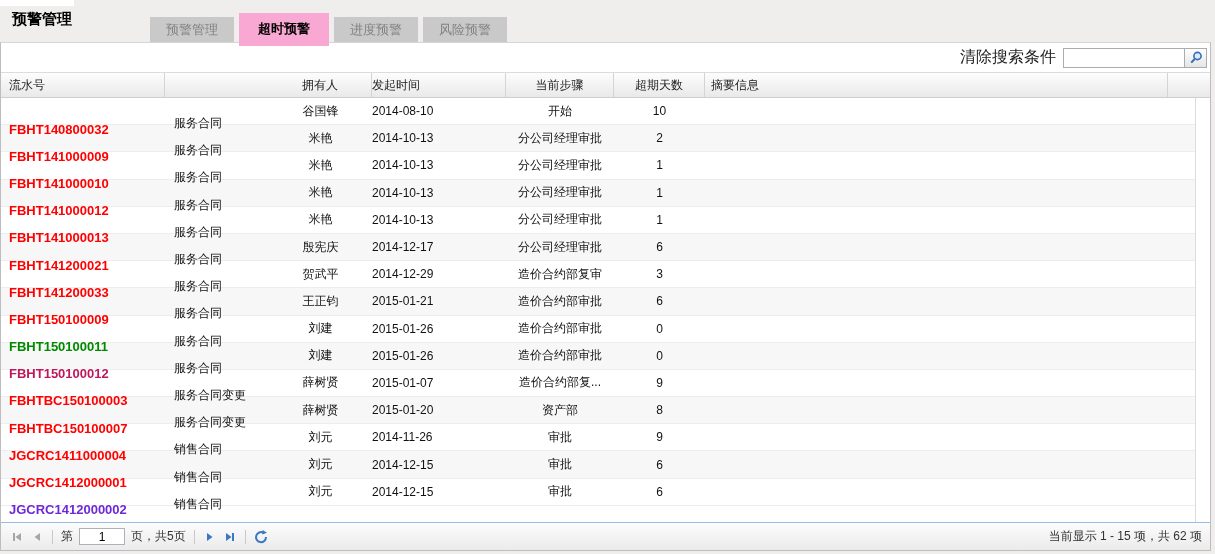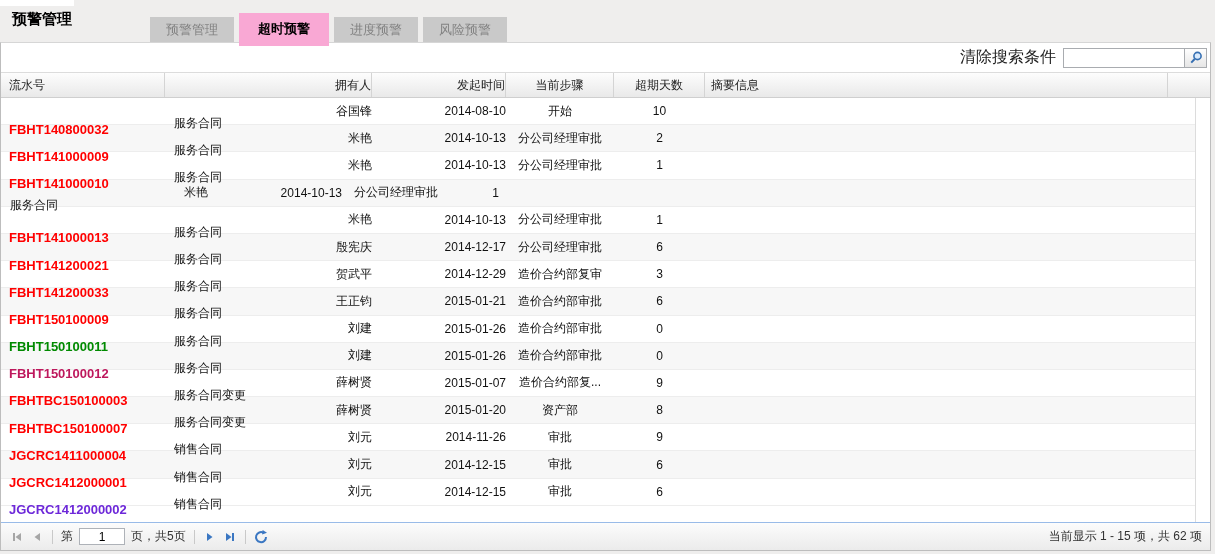--- a/index.html
+++ b/index.html
@@ -31,22 +31,22 @@
   
   .grid-header{display:flex;height:26px;background:linear-gradient(#fdfdfd,#e9e9e9);
        border-top:1px solid #dcdcdc;border-bottom:1px solid #cfcfcf;box-sizing:border-box;
        font-size:12px;color:#222;}
   .hc{box-sizing:border-box;border-right:1px solid #d4d4d4;line-height:24px;
        white-space:nowrap;overflow:hidden;cursor:pointer;}
   .hc-spacer{flex:1;border-right:none;}
   
   .col-serial{width:164px;padding-left:8px;text-align:left;}
   .col-process{width:104px;padding-left:9px;text-align:left;margin-top:25px;}
-  .col-owner{width:103px;text-align:right;}
-  .col-date{width:134px;text-align:right;}
+  .col-owner{width:103px;text-align:center;}
+  .col-date{width:134px;text-align:left;}
   .col-step{width:108px;text-align:center;}
   .col-days{width:91px;text-align:center;}
   .col-summary{flex:1;padding-left:6px;text-align:left;}
   
   .grid-body{display:flex;height:424px;}
   .rows{width:1194px;}
   .row{display:flex;align-items:center;height:27.2px;box-sizing:border-box;
        border-bottom:1px solid #ededed;font-size:12px;color:#111;cursor:pointer;background:#fff;}
   .row:nth-child(even){background:#f7f7f7;}
   .bc{box-sizing:border-box;white-space:nowrap;overflow:hidden;}
@@ -129,20 +129,21 @@
         <div class="bc col-serial" style="color: rgb(255, 0, 0);">FBHT141000010</div>
         <div class="bc col-process">服务合同</div>
         <div class="bc col-owner">米艳</div>
         <div class="bc col-date">2014-10-13</div>
         <div class="bc col-step">分公司经理审批</div>
         <div class="bc col-days">1</div>
         <div class="bc col-summary"></div>
       </div>
 
       <div class="row">
+        <div class="bc col-serial" style="color: rgb(255, 0, 0);">FBHT141000012</div>
         <div class="bc col-process">服务合同</div>
         <div class="bc col-owner">米艳</div>
         <div class="bc col-date">2014-10-13</div>
         <div class="bc col-step">分公司经理审批</div>
         <div class="bc col-days">1</div>
         <div class="bc col-summary"></div>
       </div>
 
       <div class="row">
         <div class="bc col-serial" style="color: rgb(255, 0, 0);">FBHT141000013</div>

